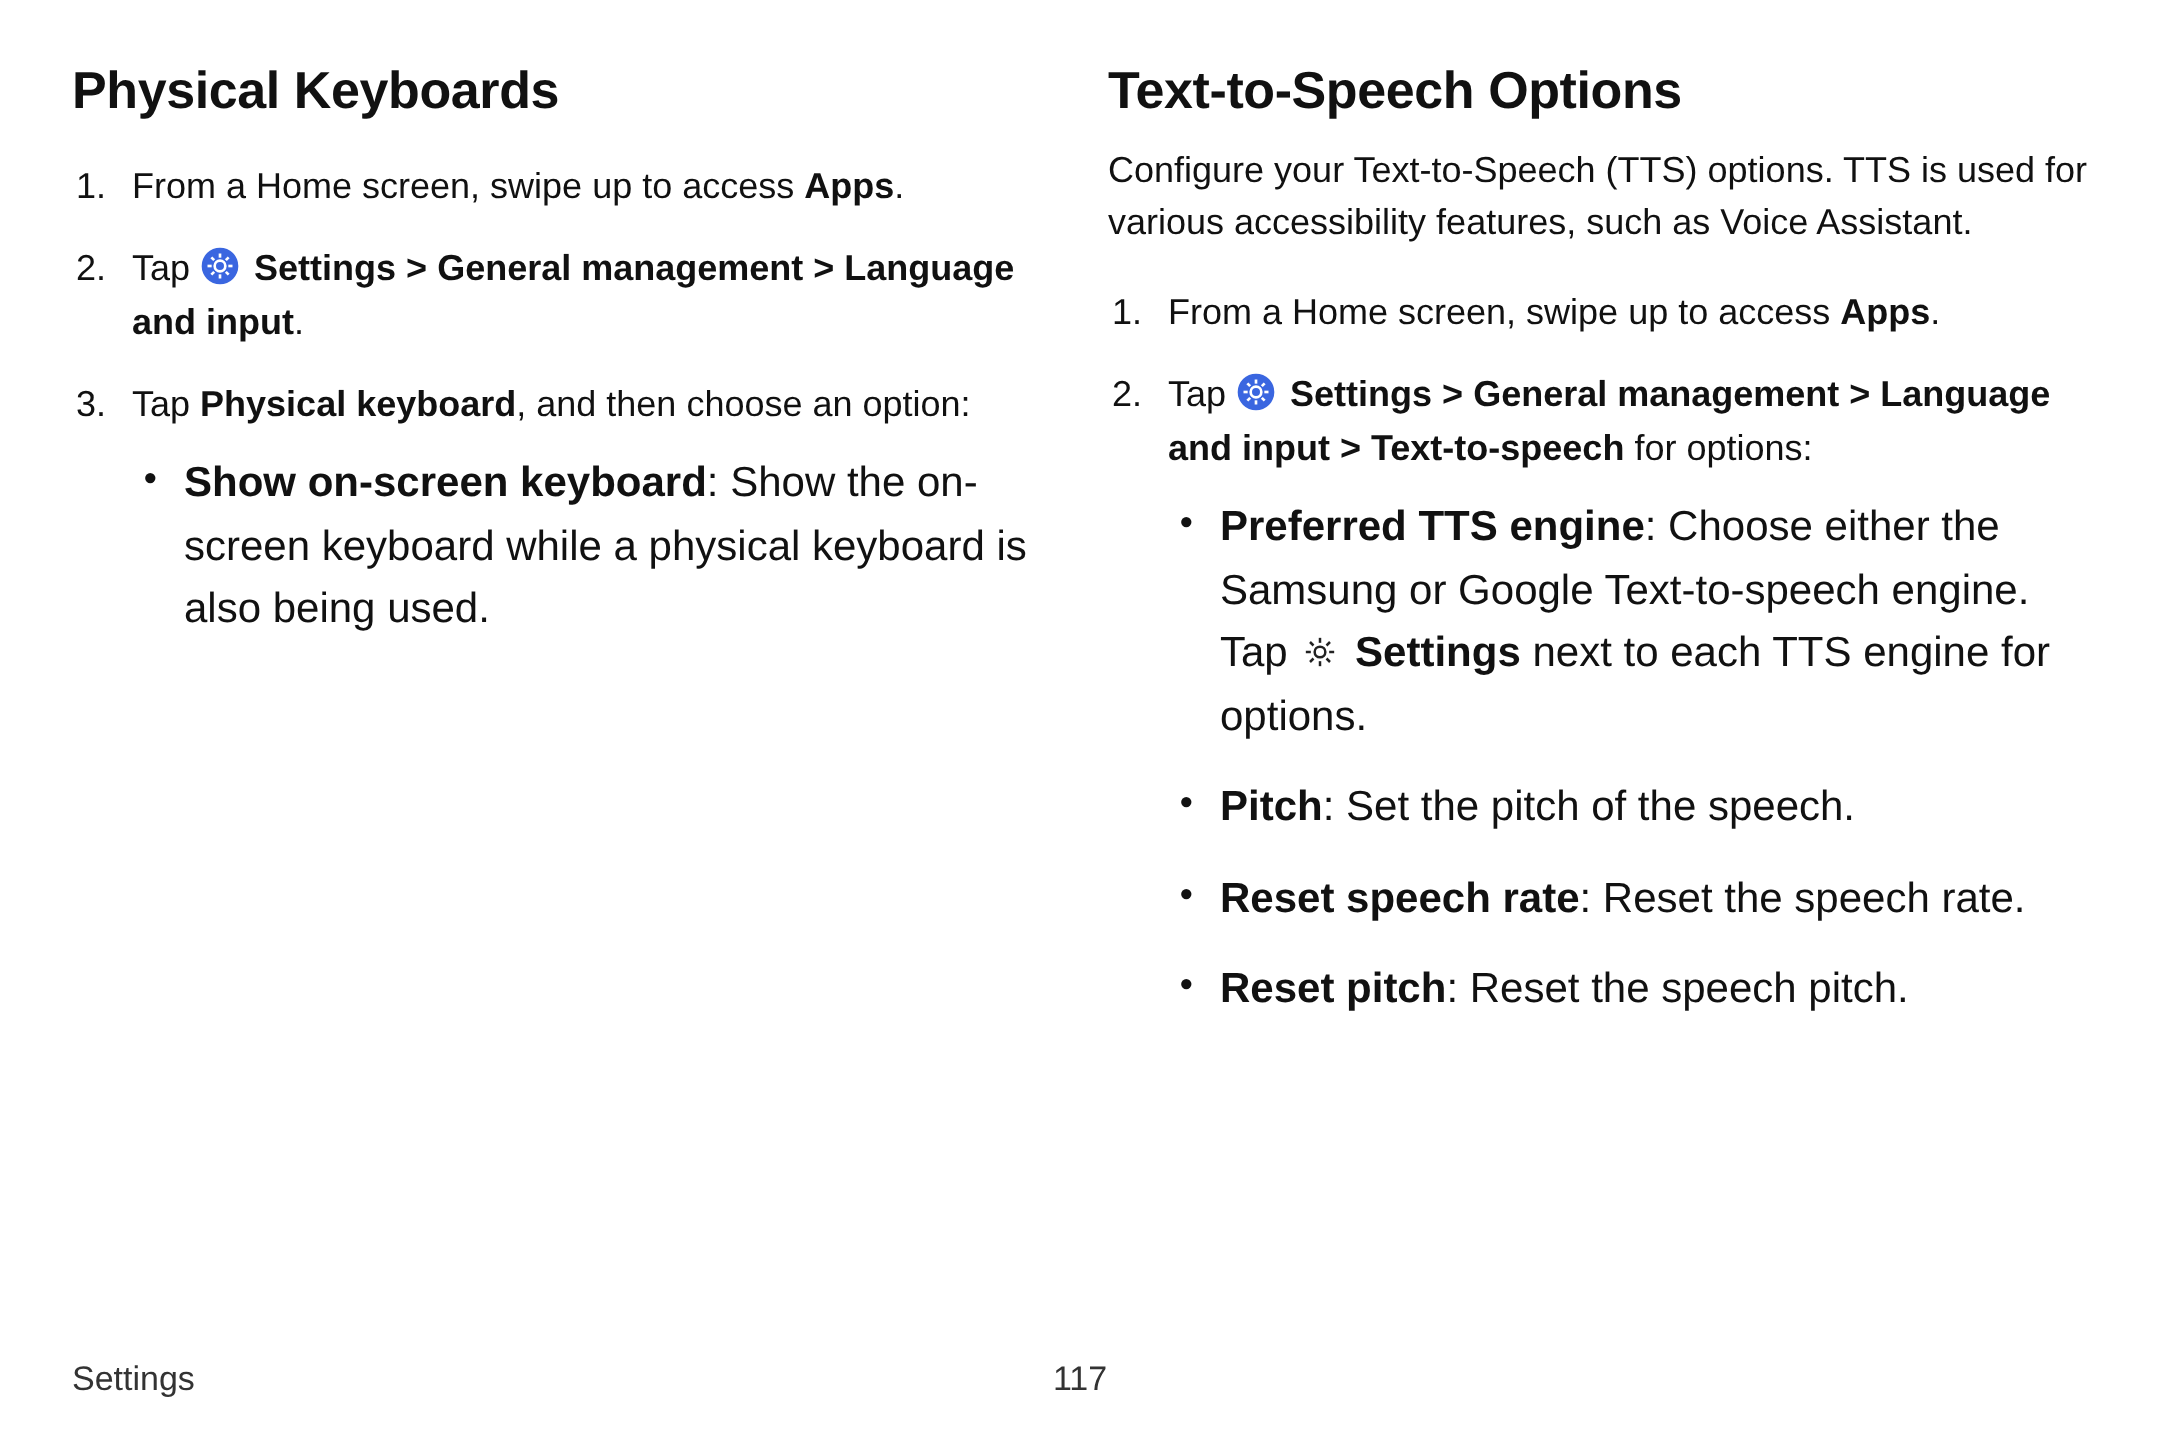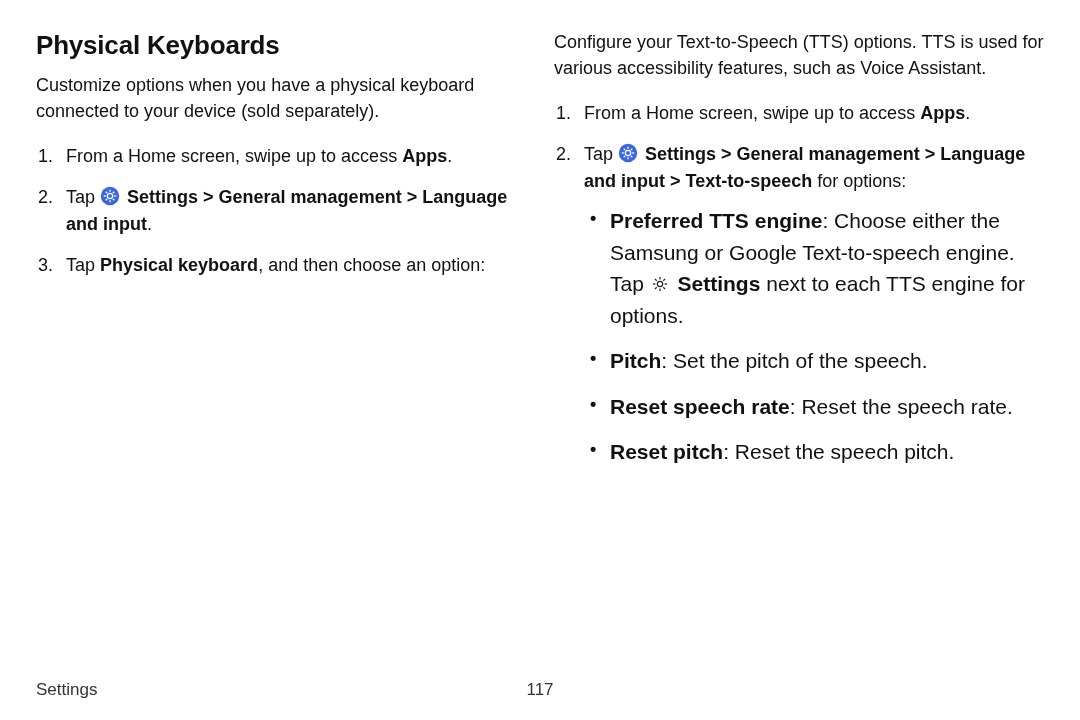--- a/index.html
+++ b/index.html
@@ -22,21 +22,20 @@
   .footer .sec { flex: 0 0 auto; }
   .footer .pg { position: absolute; left: 50%; transform: translateX(-50%); }
 </style>
 </head>
 <body>
 
 <div class="cols">
 
   <div class="col">
     <h2>Physical Keyboards</h2>
-    <p class="intro">Customize options when you have a physical keyboard connected to your device (sold separately).</p>
     <ol class="steps">
       <li>
         <span>From a Home screen, swipe up to access </span><span class="b">Apps</span><span>.</span>
       </li>
       <li>
         <span>Tap </span><span class="gear"><svg width="20" height="20" viewBox="0 0 24 24">
               <circle cx="12" cy="12" r="11" fill="#3A66E0"></circle>
               <g fill="none" stroke="#fff" stroke-width="1.6">
                 <circle cx="12" cy="12" r="3.2"></circle>
                 <line x1="12" y1="4.5" x2="12" y2="7"></line>
@@ -46,26 +45,28 @@
                 <line x1="6.8" y1="6.8" x2="8.5" y2="8.5"></line>
                 <line x1="15.5" y1="15.5" x2="17.2" y2="17.2"></line>
                 <line x1="6.8" y1="17.2" x2="8.5" y2="15.5"></line>
                 <line x1="15.5" y1="8.5" x2="17.2" y2="6.8"></line>
               </g>
             </svg></span><span class="b"> Settings</span><span class="b"> &gt; </span><span class="b">General management</span><span class="b"> &gt; </span><span class="b">Language and input</span><span>.</span>
       </li>
       <li>
         <span>Tap </span><span class="b">Physical keyboard</span><span>, and then choose an option:</span>
         <ul class="sub">
+          <li><span class="b">Show on-screen keyboard</span><span>: Show the on-screen keyboard while a physical keyboard is also being used.</span></li>
         </ul>
       </li>
     </ol>
   </div>
 
   <div class="col">
+    <h2>Text-to-Speech Options</h2>
     <p class="intro">Configure your Text-to-Speech (TTS) options. TTS is used for various accessibility features, such as Voice Assistant.</p>
     <ol class="steps">
       <li>
         <span>From a Home screen, swipe up to access </span><span class="b">Apps</span><span>.</span>
       </li>
       <li>
         <span>Tap </span><span class="gear"><svg width="20" height="20" viewBox="0 0 24 24">
               <circle cx="12" cy="12" r="11" fill="#3A66E0"></circle>
               <g fill="none" stroke="#fff" stroke-width="1.6">
                 <circle cx="12" cy="12" r="3.2"></circle>

